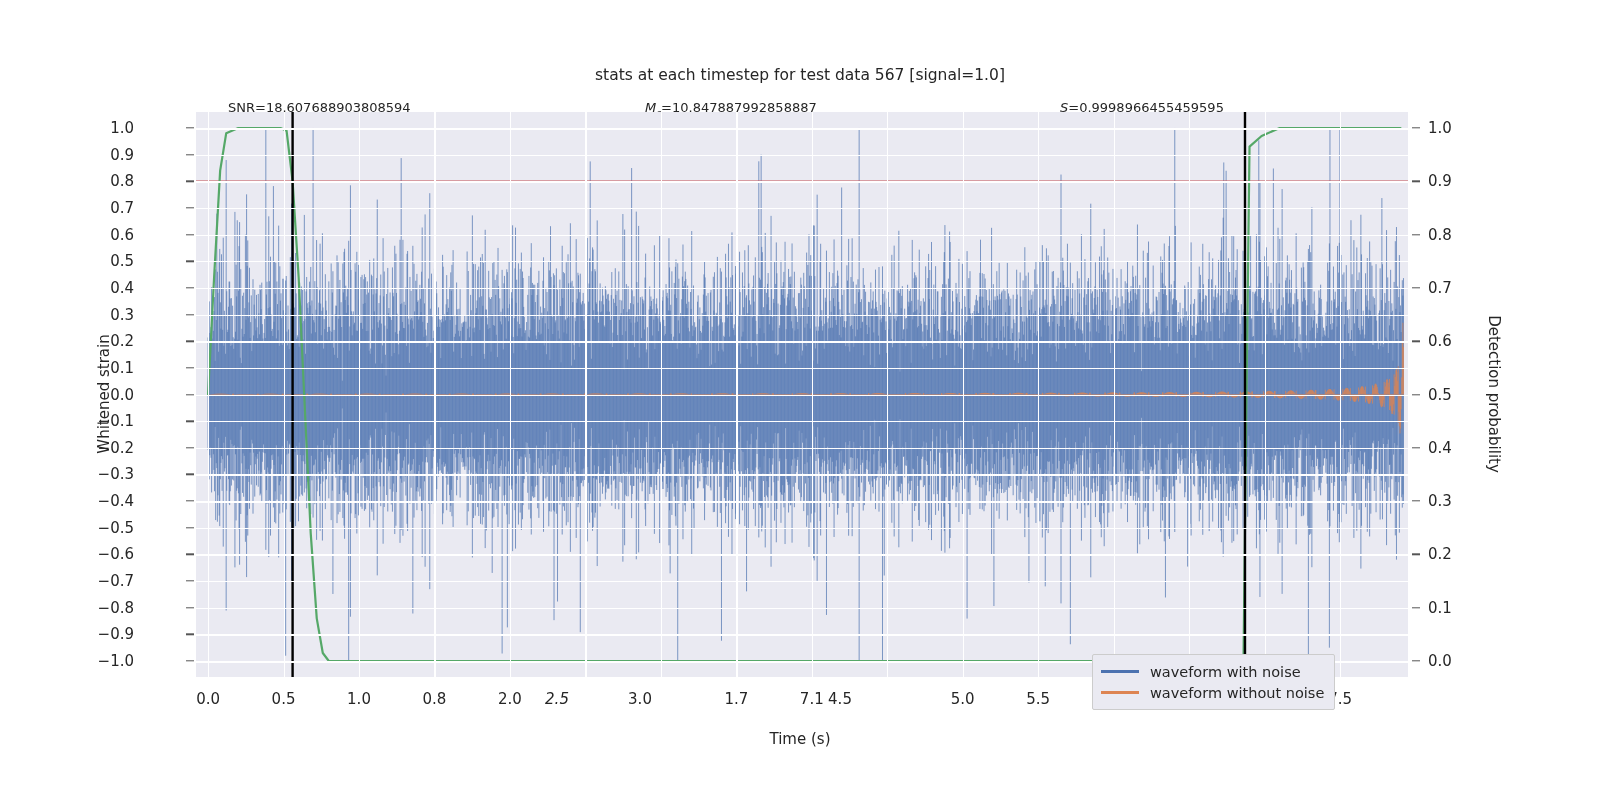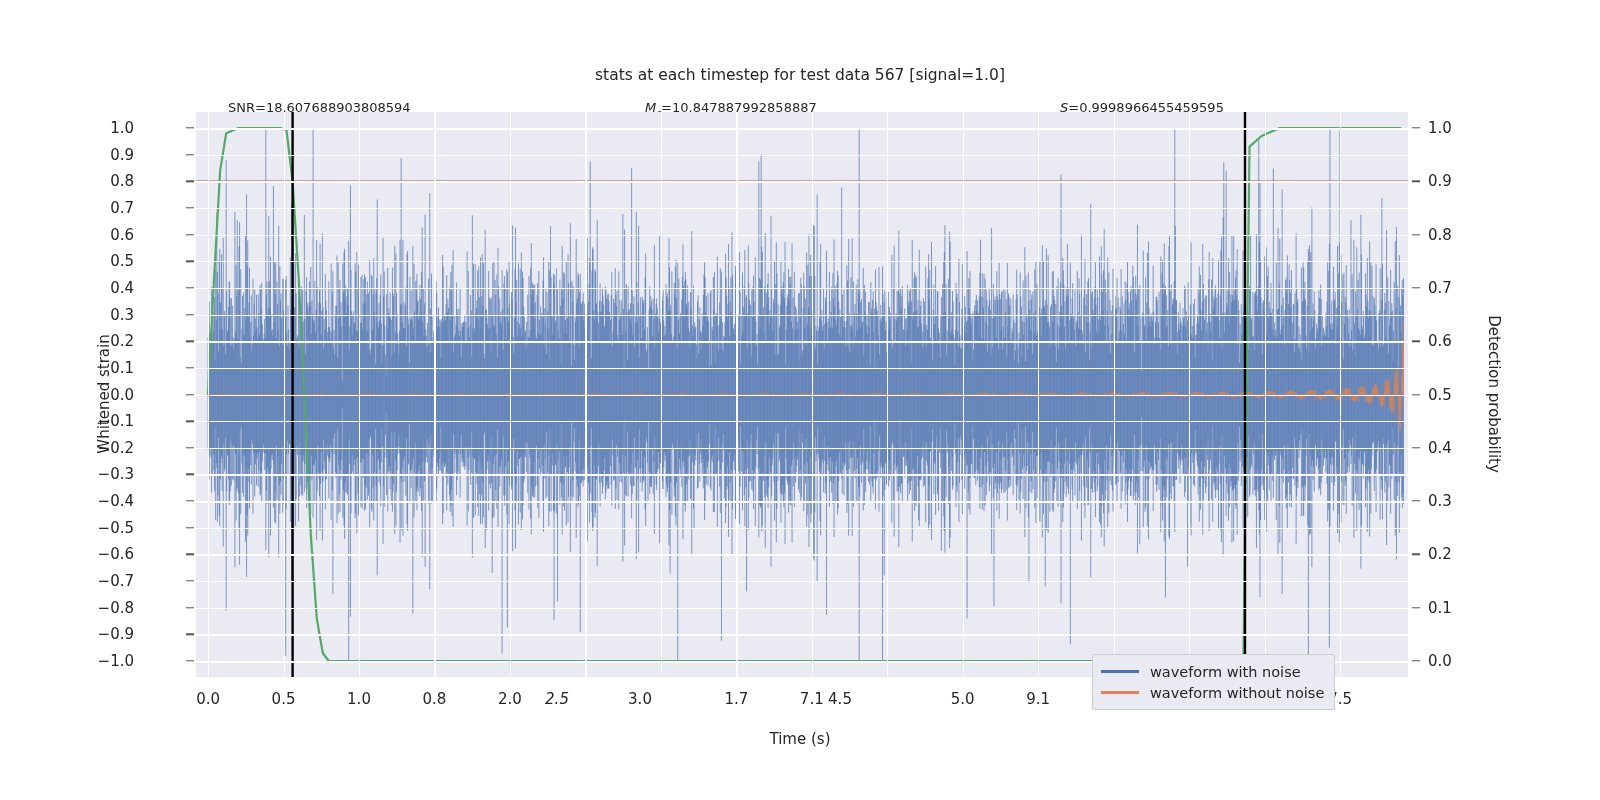--- a/index.html
+++ b/index.html
@@ -258,21 +258,21 @@
       <div class="xtick" style="left: 283.542px;">0.5</div>
       <div class="xtick" style="left: 359.009px;">1.0</div>
       <div class="xtick" style="left: 434.476px;">0.8</div>
       <div class="xtick" style="left: 509.943px;">2.0</div>
       <div class="xtick" style="left: 557px; font-style: italic;">2.5</div>
       <div class="xtick" style="left: 640px; text-align: right;">3.0</div>
       <div class="xtick" style="left: 736.344px;">1.7</div>
       <div class="xtick" style="left: 811.811px;">7.1</div>
       <div class="xtick" style="left: 840px;">4.5</div>
       <div class="xtick" style="left: 962.745px;">5.0</div>
-      <div class="xtick" style="left: 1038.21px;">9.1</div>
+      <div class="xtick" style="left: 1038.21px;">5.5</div>
       <div class="xtick" style="left: 1113.68px;">6.0</div>
       <div class="xtick" style="left: 1189.15px;">6.5</div>
       <div class="xtick" style="left: 1264.61px;">7.0</div>
       <div class="xtick" style="left: 1340.08px;">7.5</div>
     </div>
 
   <div id="ylabel-left">Whitened strain</div>
   <div id="ylabel-right">Detection probability</div>
   <div id="legend">
     <div class="legend-row">

